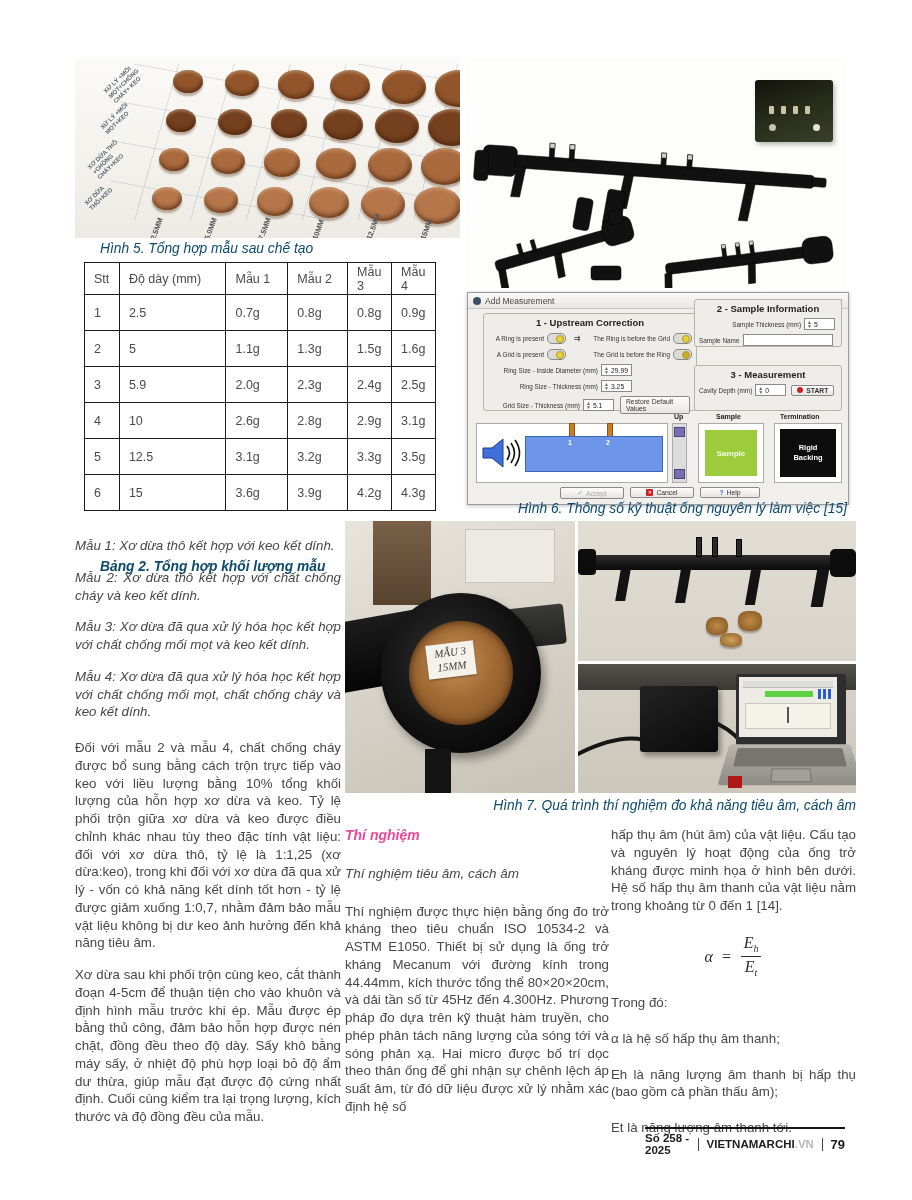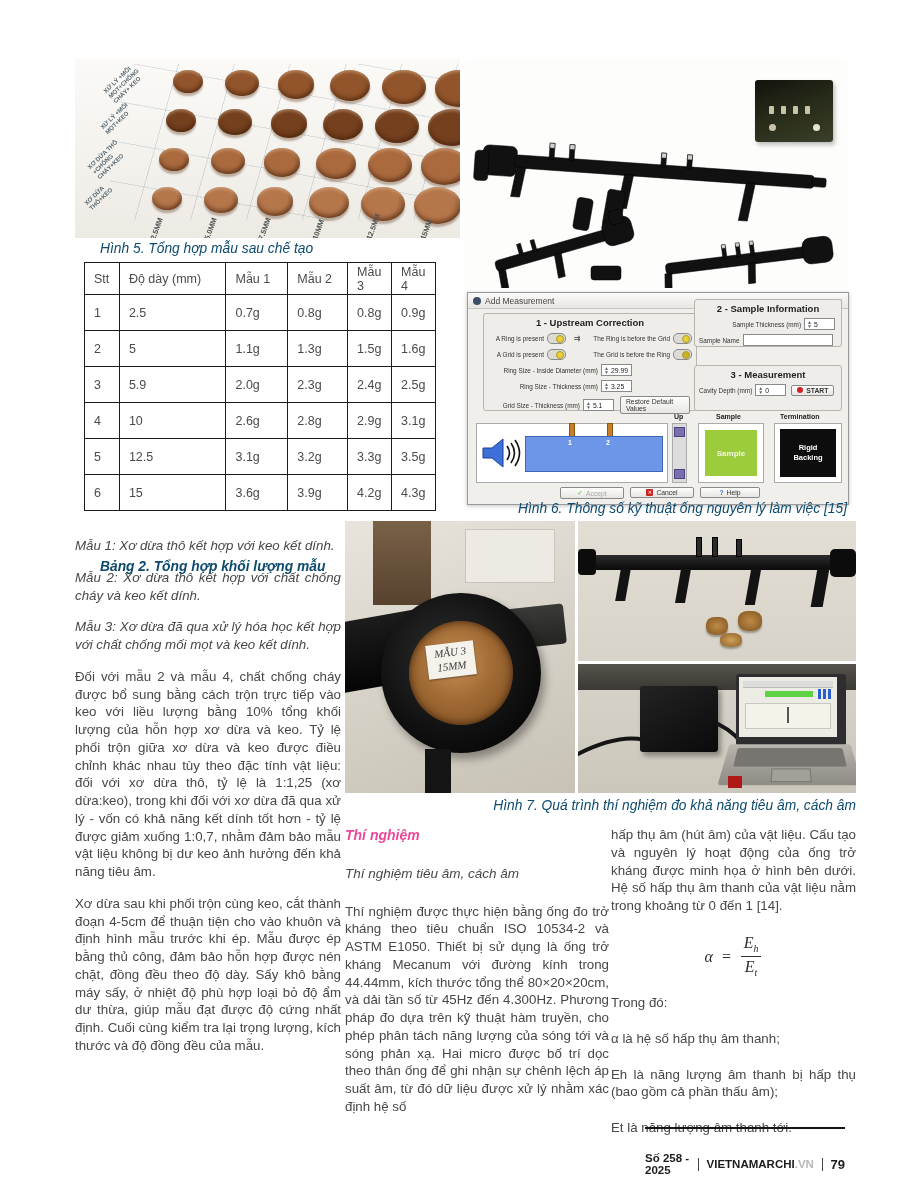--- a/index.html
+++ b/index.html
@@ -83,21 +83,21 @@
 
   
   .formula{font-family:"Liberation Serif",serif;font-style:italic;font-size:16px;color:#2e2e2e;
        display:flex;align-items:center;justify-content:center;gap:8px;}
   .frac{display:inline-flex;flex-direction:column;align-items:center;line-height:1;}
   .frac .num{padding:0 4px 2px;}
   .frac .den{border-top:1.3px solid #2e2e2e;padding:2px 4px 0;}
   sub.fsub{font-size:10px;}
 
   
-  .footer{left:645px;top:1127px;width:200px;border-top:2.2px solid #151515;padding-top:23px;
+  .footer{left:645px;top:1127px;width:200px;border-top:2.2px solid #151515;padding-top:3px;
        display:flex;align-items:center;font-size:11.5px;color:#1c1c1c;}
   .footer .sep{width:1px;height:13px;background:#444;margin:0 8px;}
   .footer b{font-weight:bold;}
   .footer .vn{color:#b8b8b8;font-weight:bold;}
 </style>
 </head>
 <body>
 
 <div class="page">
 
@@ -211,20 +211,21 @@
           <td>4.3g</td>
         </tr>
       </tbody>
   </table>
   <div class="abs caption bold" style="left:100px;top:513px;">Bảng 2. Tổng hợp khối lượng mẫu</div>
 
   <div class="abs coltext" style="left:75px;top:537px;width:266px;">
     <p class="italicp">Mẫu 1: Xơ dừa thô kết hợp với keo kết dính.</p>
     <p class="italicp">Mẫu 2: Xơ dừa thô kết hợp với chất chống cháy và keo kết dính.</p>
     <p class="italicp">Mẫu 3: Xơ dừa đã qua xử lý hóa học kết hợp với chất chống mối mọt và keo kết dính.</p>
+    <p class="italicp" style="margin-bottom:18px;">Mẫu 4: Xơ dừa đã qua xử lý hóa học kết hợp với chất chống mối mọt, chất chống cháy và keo kết dính.</p>
     <p>Đối với mẫu 2 và mẫu 4, chất chống cháy được bổ sung bằng cách trộn trực tiếp vào keo với liều lượng bằng 10% tổng khối lượng của hỗn hợp xơ dừa và keo. Tỷ lệ phối trộn giữa xơ dừa và keo được điều chỉnh khác nhau tùy theo đặc tính vật liệu: đối với xơ dừa thô, tỷ lệ là 1:1,25 (xơ dừa:keo), trong khi đối với xơ dừa đã qua xử lý - vốn có khả năng kết dính tốt hơn - tỷ lệ được giảm xuống 1:0,7, nhằm đảm bảo mẫu vật liệu không bị dư keo ảnh hưởng đến khả năng tiêu âm.</p>
     <p>Xơ dừa sau khi phối trộn cùng keo, cắt thành đoạn 4-5cm để thuận tiện cho vào khuôn và định hình mẫu trước khi ép. Mẫu được ép bằng thủ công, đảm bảo hỗn hợp được nén chặt, đồng đều theo độ dày. Sấy khô bằng máy sấy, ở nhiệt độ phù hợp loại bỏ độ ẩm dư thừa, giúp mẫu đạt được độ cứng nhất định. Cuối cùng kiểm tra lại trọng lượng, kích thước và độ đồng đều của mẫu.</p>
   </div>
 
   <div class="abs fig6">
     <div class="ampbox">
       <span class="knob" style="left:14px;top:26px;"></span>
         <span class="knob" style="left:26px;top:26px;"></span>
       <span class="knob" style="left:38px;top:26px;"></span>
         <span class="knob" style="left:50px;top:26px;"></span>

